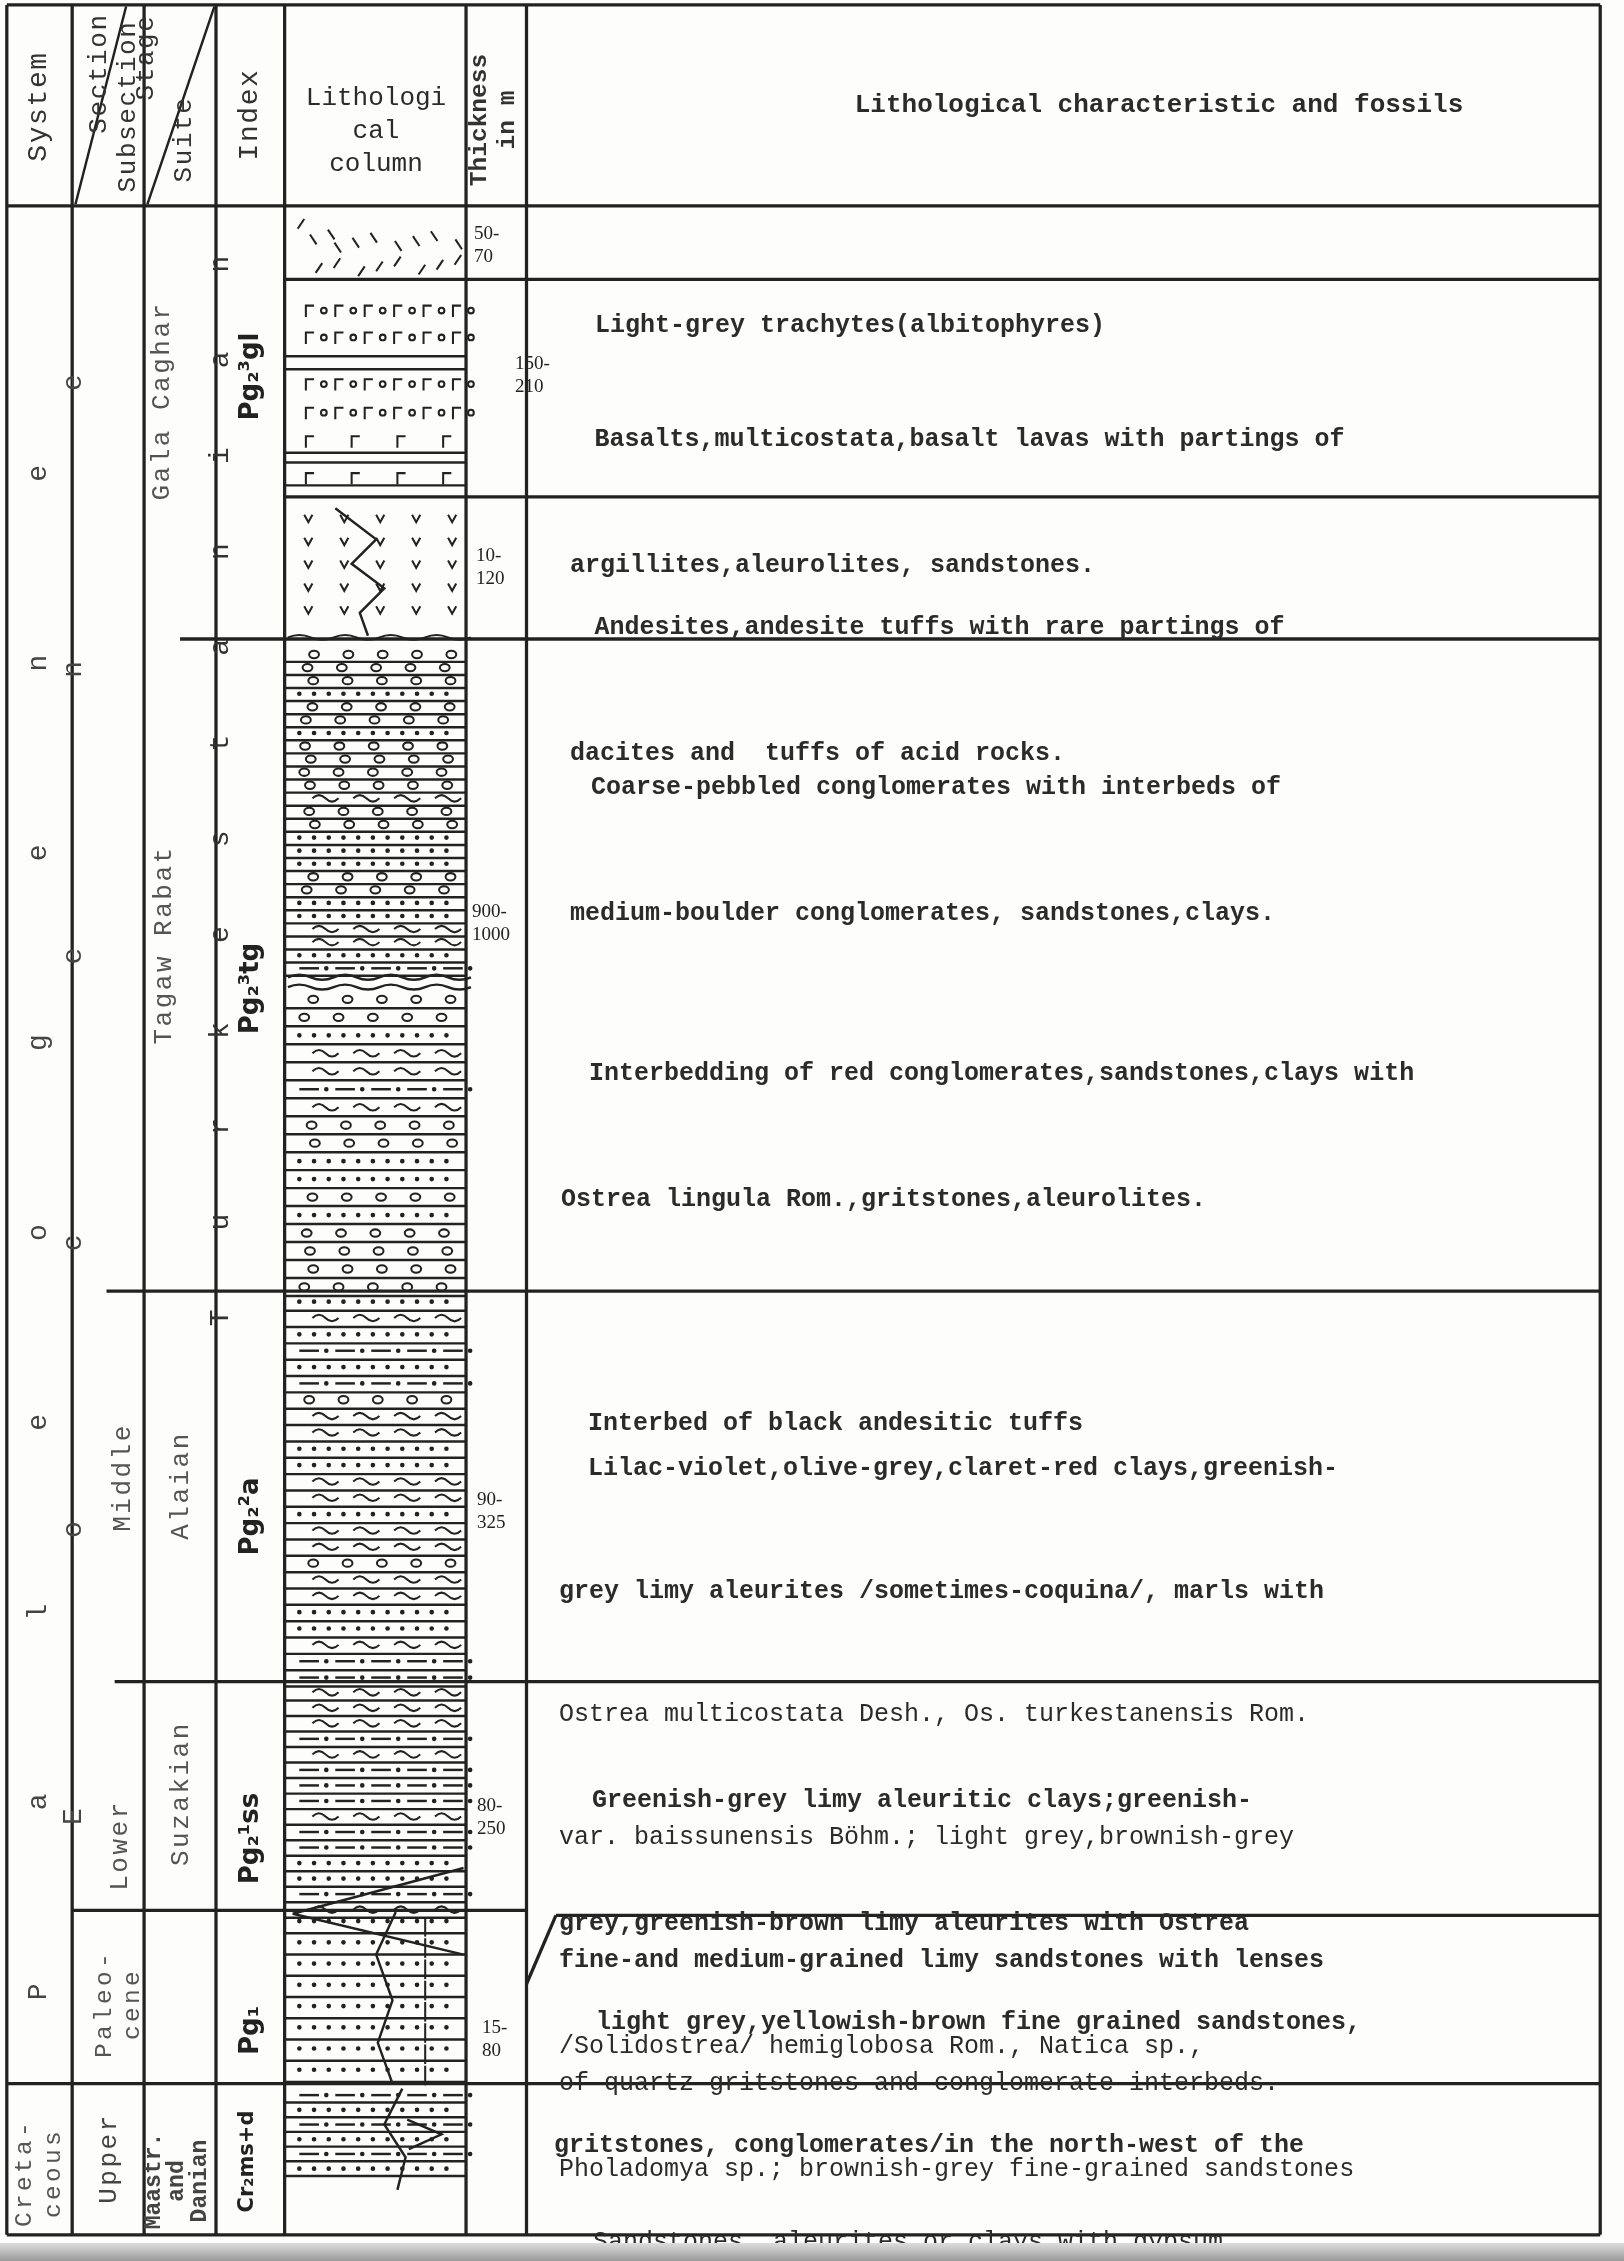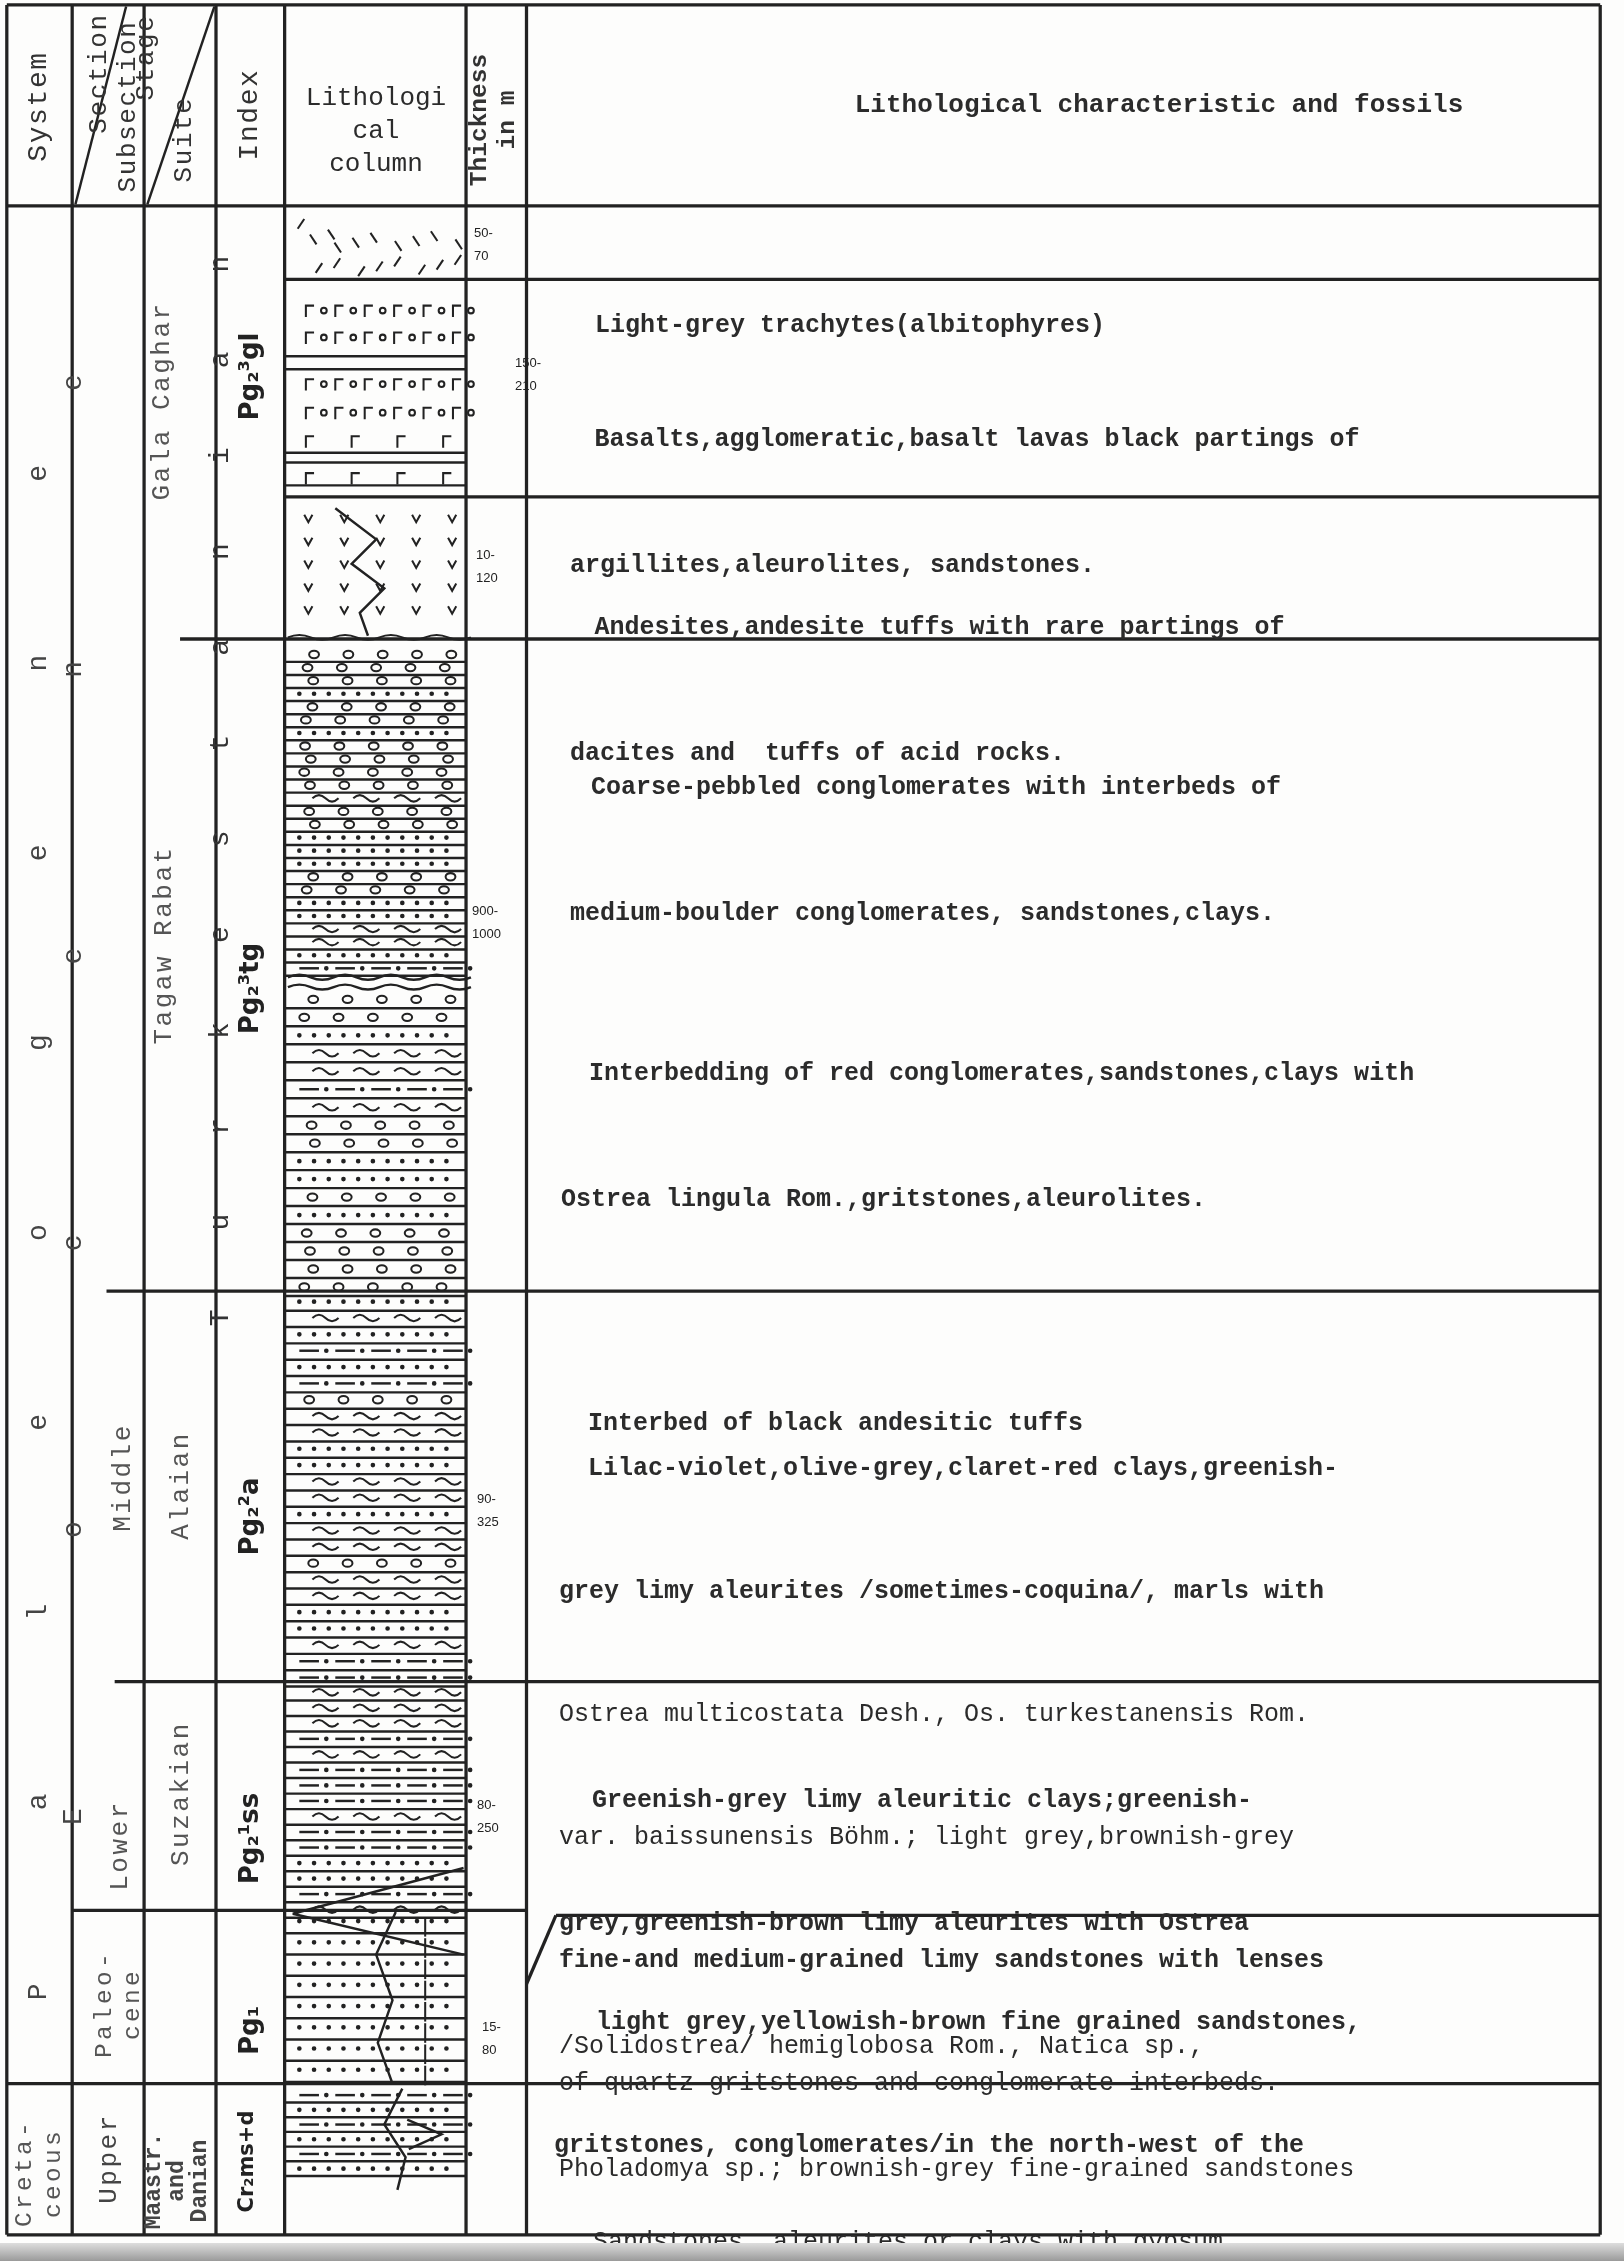--- a/index.html
+++ b/index.html
@@ -5,21 +5,21 @@
   html, body { margin:0; padding:0; background:#ffffff; }
   body { width:1625px; height:2261px; position:relative; overflow:hidden;
          font-family:"Liberation Mono","DejaVu Sans Mono",monospace; color:#2a2a2a; }
   #sheet { position:absolute; left:0; top:0; width:1625px; height:2261px; background:#fdfdfc; }
   .vtext { position:absolute; transform-origin:center center; white-space:nowrap; text-align:center; }
   .rot { transform:rotate(-90deg); }
   .hdr-rot { font-size:28px; letter-spacing:1.6px; color:#333; }
   .spaced { letter-spacing:47px; font-size:28px; color:#444; }
   .name-rot { font-size:26px; color:#555; letter-spacing:2.5px; }
   .index-rot { font-size:26px; font-weight:bold; color:#222; font-family:"DejaVu Sans",sans-serif; }
-  .thick { position:absolute; font-family:Liberation Sans, sans-serif; font-size:13px; line-height:23px; color:#222; }
+  .thick { position:absolute; font-family:Liberation Serif, serif; font-size:19px; line-height:23px; color:#222; }
   .desc { position:absolute; font-size:25px; line-height:42px; color:#2b2b2b; white-space:pre; }
   .desc.bold { font-weight:bold; }
   .hdr-text { position:absolute; font-size:26px; font-weight:bold; color:#2b2b2b; text-align:center; line-height:33px; }
   svg { position:absolute; left:0; top:0; }
   .footer-shadow { position:absolute; left:0; top:2243px; width:1625px; height:18px;
                    background:linear-gradient(#ddd,#9a9a9a); }
 </style>
 </head>
 <body>
 
@@ -1084,21 +1084,21 @@
   </div>
   <div class="thick" style="left:482px; top:2015px;">
     <div>15-</div>
     <div>80</div>
   </div>
 
   <div class="desc bold" style="left:595px; top:221px;">
     <div>Light-grey trachytes(albitophyres)</div>
   </div>
   <div class="desc bold" style="left:570px; top:335px;">
-    <div style="padding-left:24.5px">Basalts,agglomeratic,basalt lavas black partings of</div>
+    <div style="padding-left:24.5px">Basalts,multicostata,basalt lavas with partings of</div>
     <div>argillites,aleurolites, sandstones.</div>
   </div>
   <div class="desc bold" style="left:570px; top:523px;">
     <div style="padding-left:24.5px">Andesites,andesite tuffs with rare partings of</div>
     <div>dacites and  tuffs of acid rocks.</div>
   </div>
   <div class="desc bold" style="left:570px; top:683px;">
     <div style="padding-left:21px">Coarse-pebbled conglomerates with interbeds of</div>
     <div>medium-boulder conglomerates, sandstones,clays.</div>
   </div>

